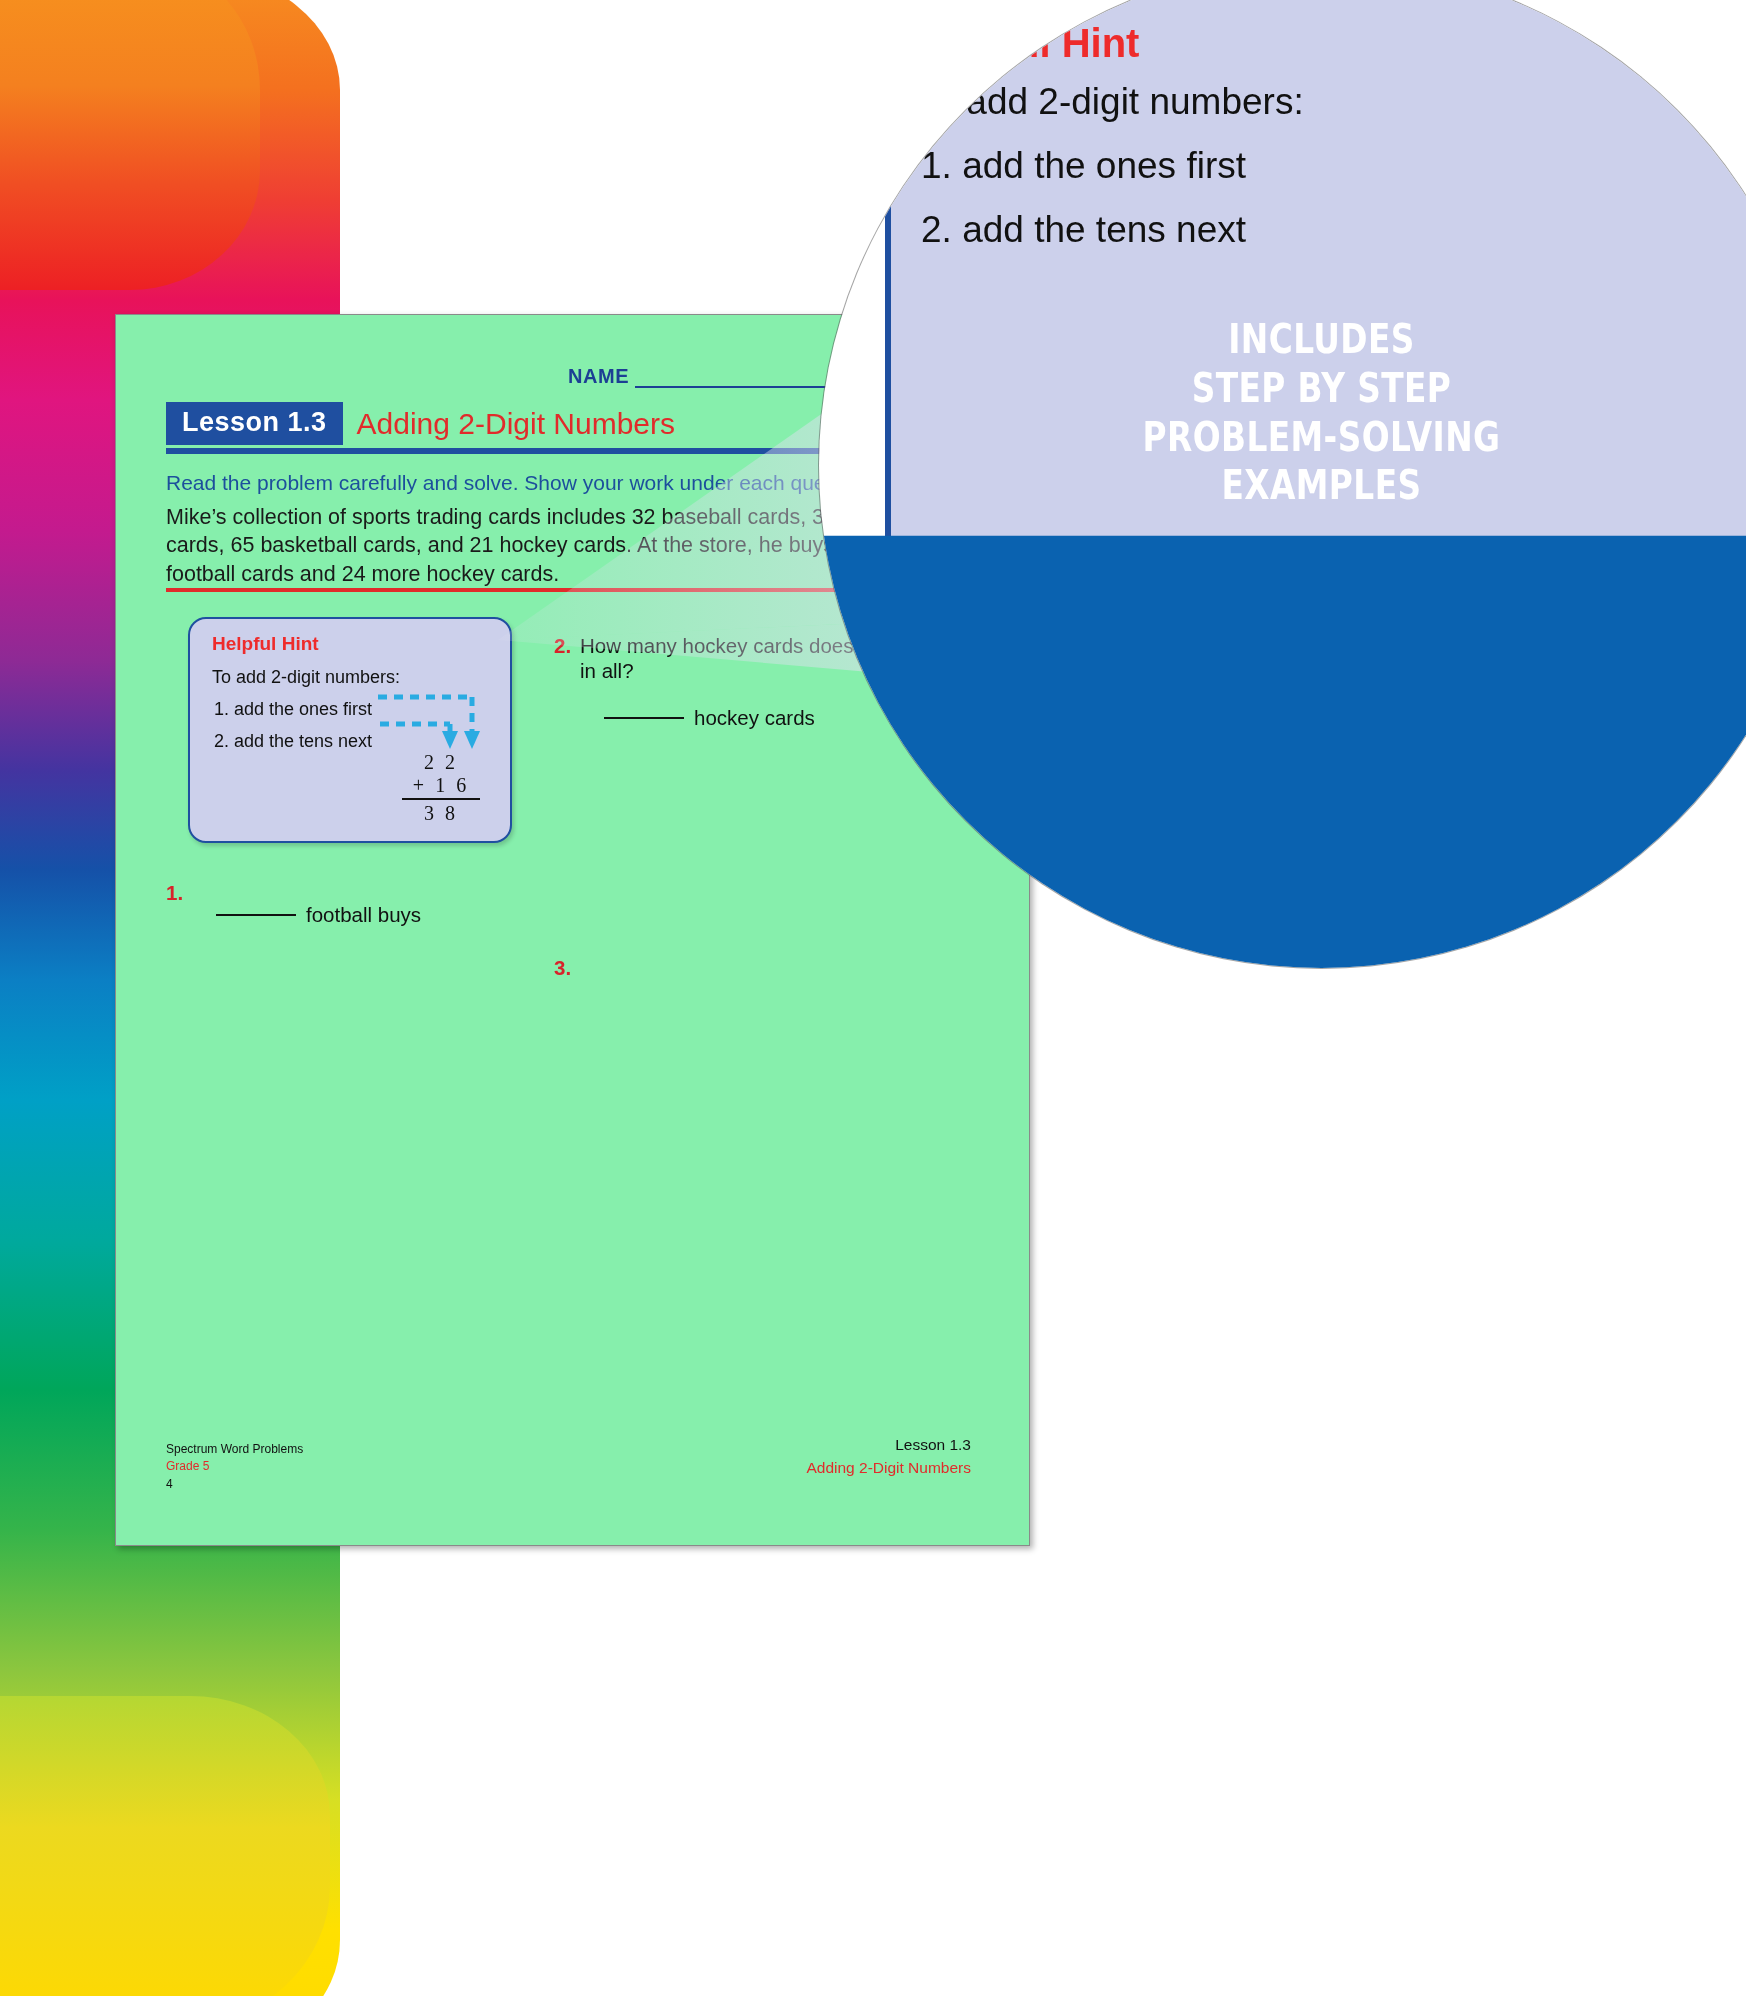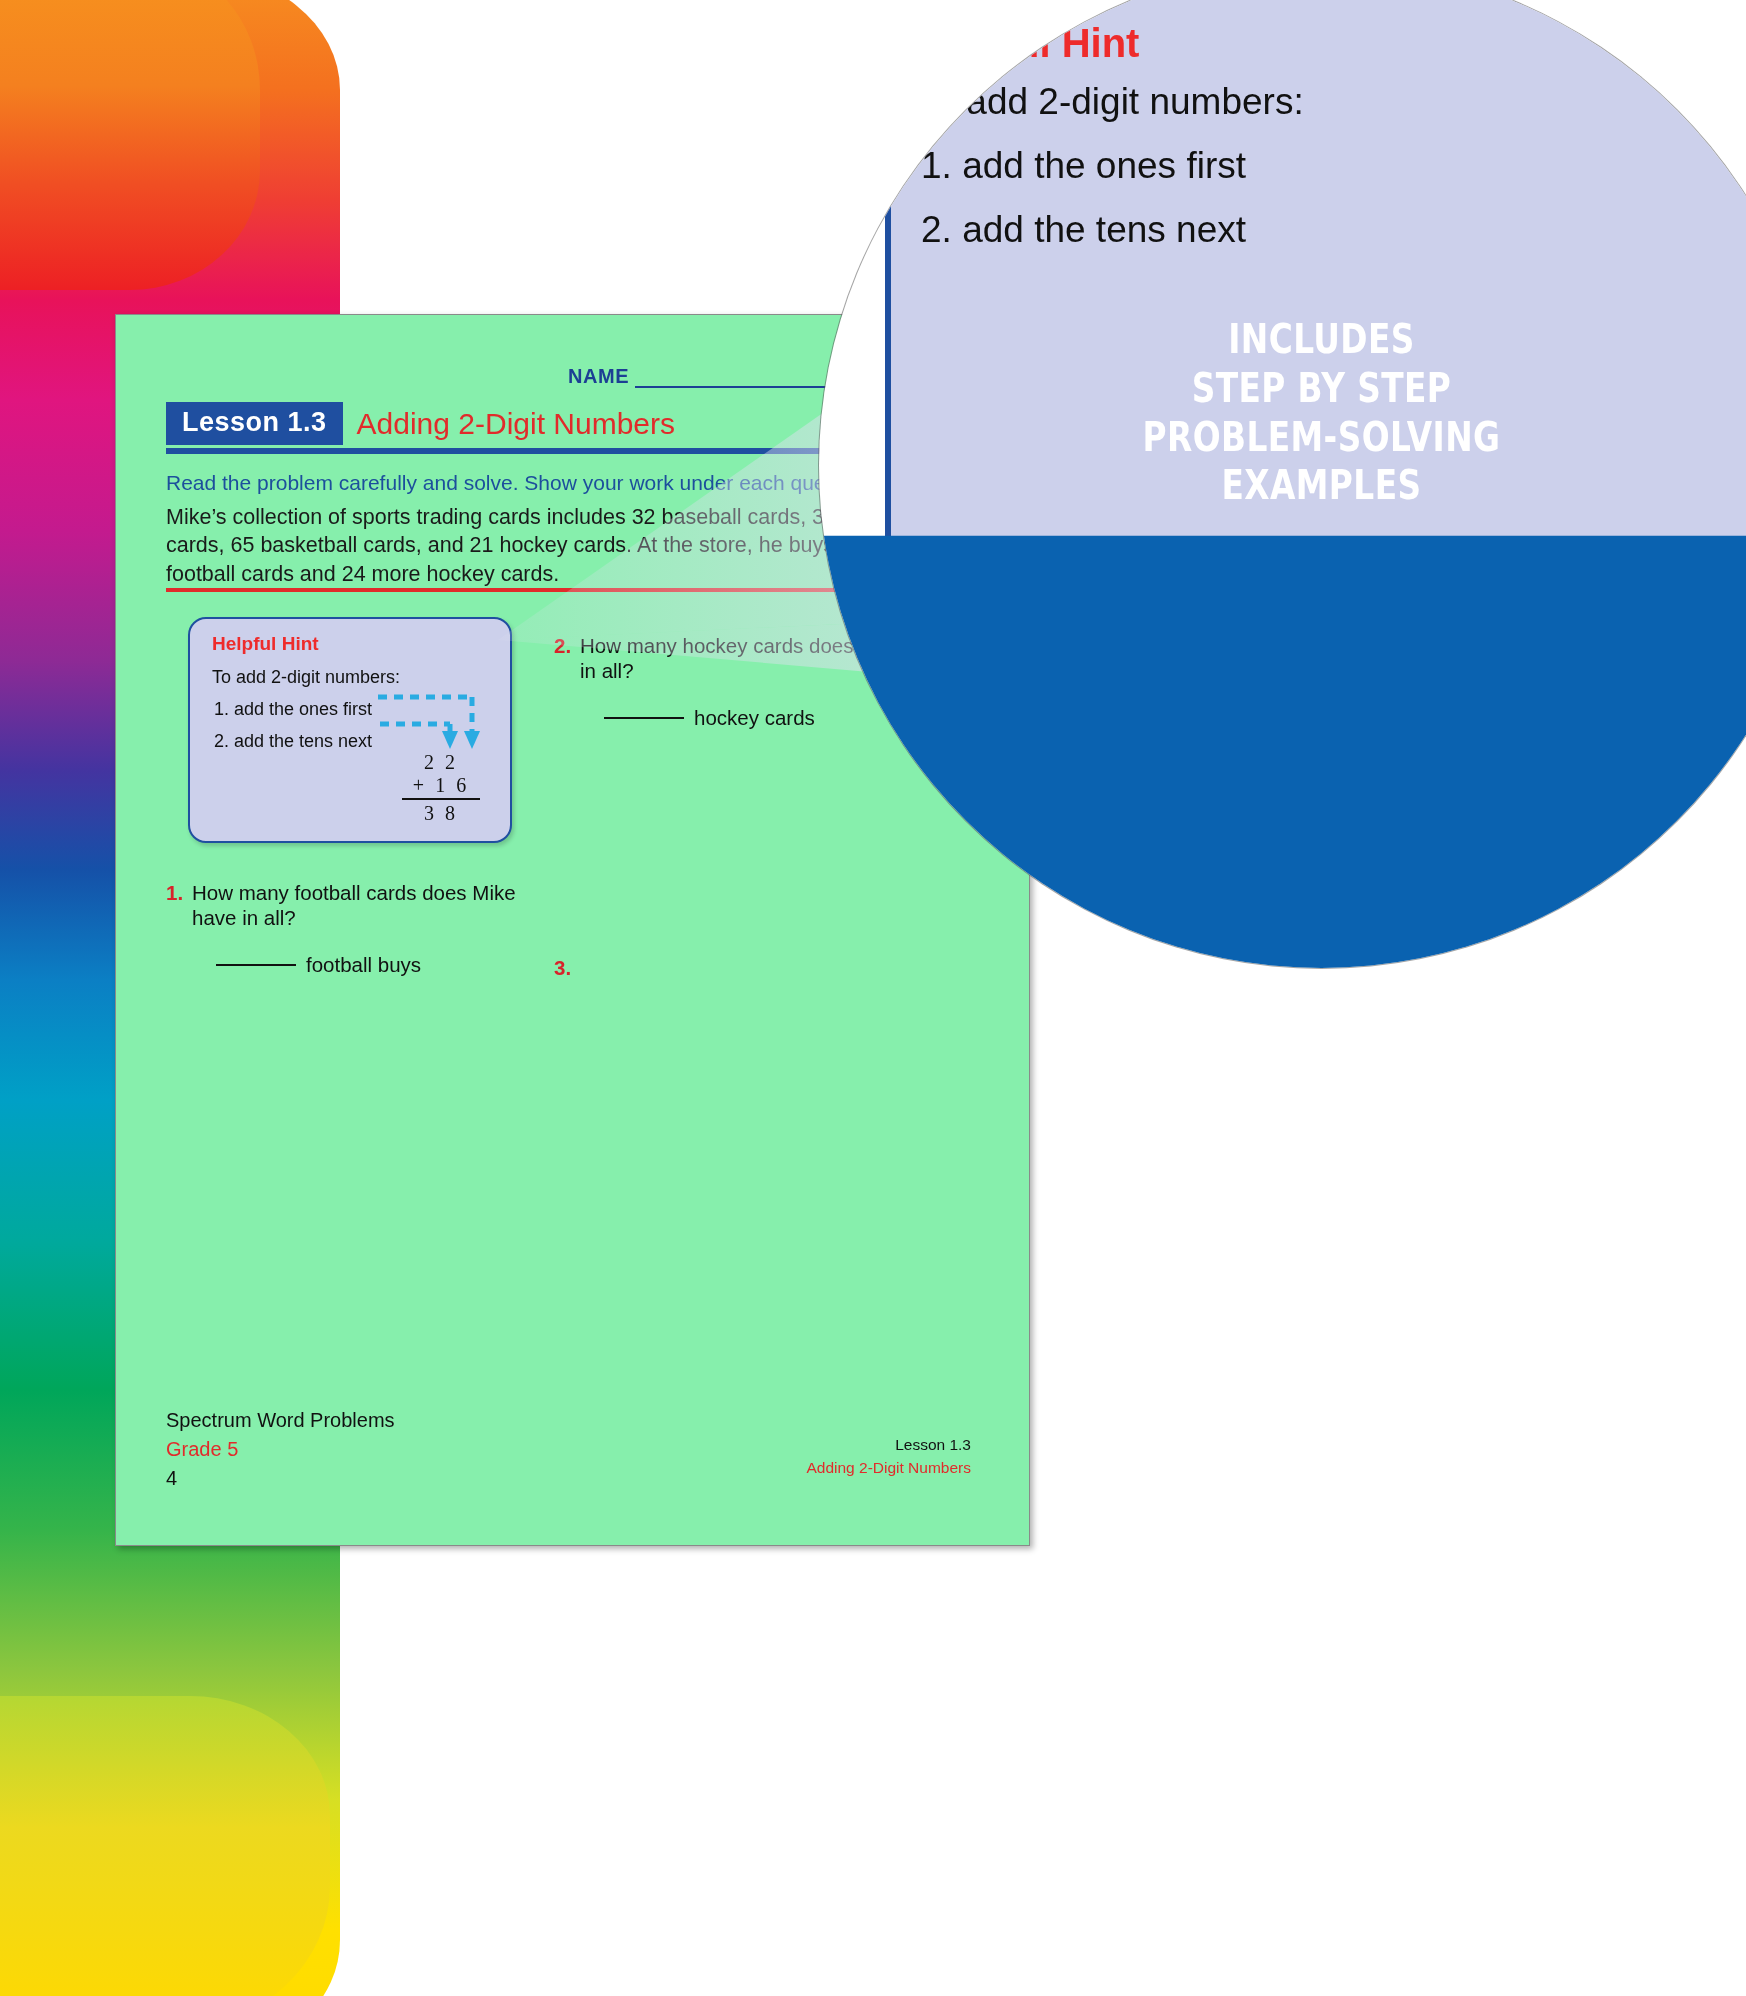--- a/index.html
+++ b/index.html
@@ -262,21 +262,21 @@
   #q1 { left: 50px; top: 565px; width: 380px; }
   #q2 { left: 438px; top: 318px; width: 400px; }
   #q3 { left: 438px; top: 640px; width: 400px; }
   #q3 .ans { margin-left: 46px; }
 
   
   .footer-left {
     position: absolute;
     left: 50px;
     bottom: 52px;
-    font-size: 20px;
+    font-size: 12px;
     line-height: 1.45;
     color: #111;
   }
   .footer-left .grade { color: #e12b2b; }
   .footer-right {
     position: absolute;
     right: 58px;
     bottom: 66px;
     font-size: 15.5px;
     line-height: 1.45;
@@ -411,21 +411,20 @@
           <div class="row">2 2</div>
           <div class="row">+ 1 6</div>
           <div class="bar"></div>
           <div class="row">3 8</div>
         </div>
       </div>
 
       <div class="q" id="q1">
         <span class="num">1.</span>
         <span class="body">
-          <span>How many football cards does Mike have in all?</span>
           <span class="ans">
             <span class="blank"></span>
             <span class="txt">football buys</span>
           </span>
         </span>
       </div>
 
       <div class="q" id="q2">
         <span class="num">2.</span>
         <span class="body">

